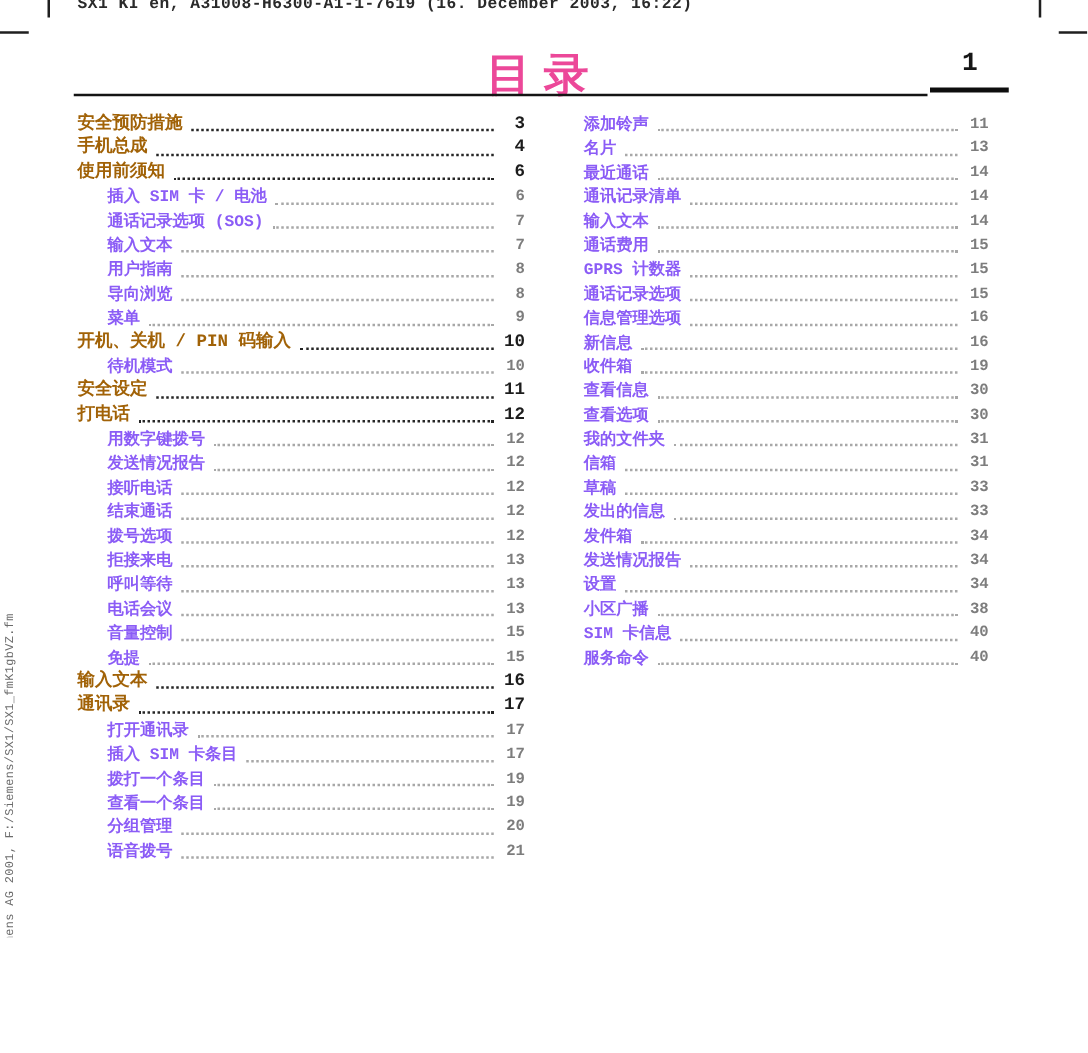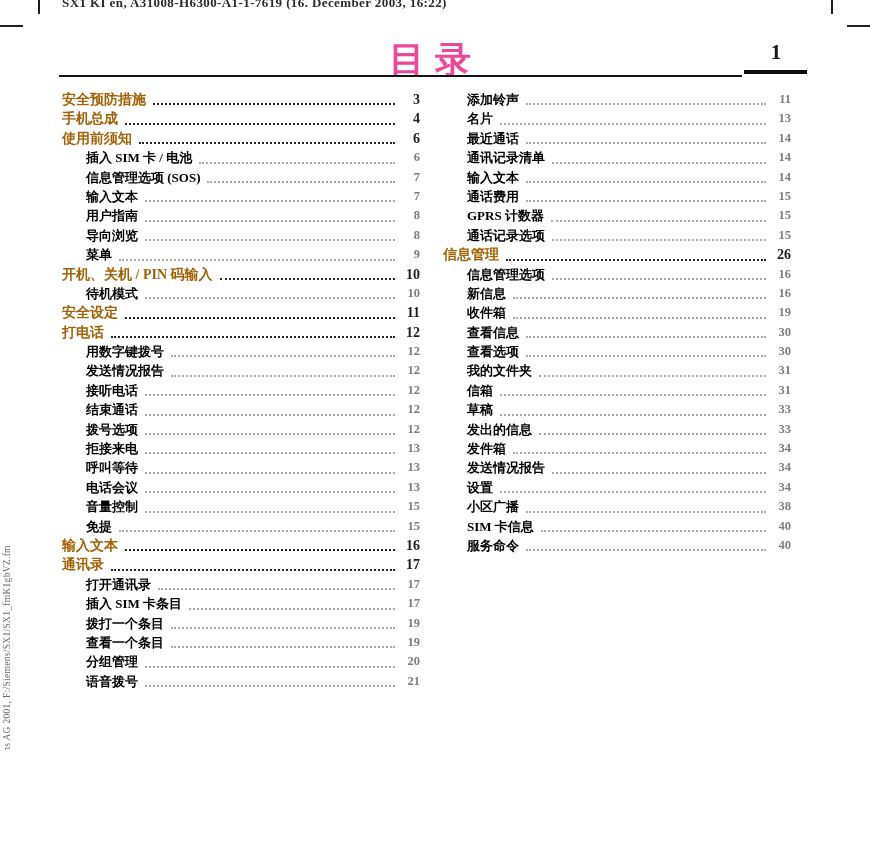--- a/index.html
+++ b/index.html
@@ -1,21 +1,21 @@
 <!DOCTYPE html>
 <html><head>
 <meta charset="utf-8">
 <style>
   html,body{margin:0;padding:0;background:#ffffff;}
   #page{
     position:relative;
     width:870px;height:750px;
     background:#ffffff;
     overflow:hidden;
-    font-family:Liberation Serif, serif;
+    font-family:Liberation Mono, monospace;
     color:#1a1a1a;
   }
   
   .mark{position:absolute;background:#1f1f1f;}
   .mark.h{height:2px;width:23px;}
   .mark.v{width:2px;height:16px;}
   .tl-v{left:38px;top:-2px;}
   .tl-h{left:0;top:25px;}
   .tr-v{left:831px;top:-2px;}
   .tr-h{left:847px;top:25px;}
@@ -68,21 +68,21 @@
     border-bottom:2px dotted #2a2a2a;
     min-width:12px;
   }
   .toc-page{flex:0 0 auto;text-align:right;min-width:20px;}
 
   .toc-row.top .toc-label{font-size:14px;font-weight:bold;color:#a16207;}
   .toc-row.top .toc-page{font-size:14px;font-weight:bold;color:#1c1c1c;}
   .toc-row.top .toc-leader{border-bottom-color:#262626;}
 
   .toc-row.sub{padding-left:24px;}
-  .toc-row.sub .toc-label{font-size:13px;font-weight:bold;color:#000000;text-align:right;}
+  .toc-row.sub .toc-label{font-size:13px;font-weight:bold;color:#8b5cf6;text-align:right;}
   .toc-row.sub .toc-page{font-size:12.5px;color:#7d7d7d;font-weight:bold;}
   .toc-row.sub .toc-leader{border-bottom:2px dotted #a8a8a8;}
 </style>
 </head>
 <body>
 
 <div id="page">
 
   <div class="mark v tl-v"></div>
   <div class="mark h tl-h"></div>
@@ -117,21 +117,21 @@
         <span class="toc-label">使用前须知</span>
         <span class="toc-leader"></span>
         <span class="toc-page">6</span>
       </div>
       <div class="toc-row sub">
         <span class="toc-label">插入 SIM 卡 / 电池</span>
         <span class="toc-leader"></span>
         <span class="toc-page">6</span>
       </div>
       <div class="toc-row sub">
-        <span class="toc-label">信息管理选项 (SOS)</span>
+        <span class="toc-label">通话记录选项 (SOS)</span>
         <span class="toc-leader"></span>
         <span class="toc-page">7</span>
       </div>
       <div class="toc-row sub">
         <span class="toc-label">输入文本</span>
         <span class="toc-leader"></span>
         <span class="toc-page">7</span>
       </div>
       <div class="toc-row sub">
         <span class="toc-label">用户指南</span>
@@ -293,25 +293,20 @@
       <div class="toc-row sub">
         <span class="toc-label">GPRS 计数器</span>
         <span class="toc-leader"></span>
         <span class="toc-page">15</span>
       </div>
       <div class="toc-row sub">
         <span class="toc-label">通话记录选项</span>
         <span class="toc-leader"></span>
         <span class="toc-page">15</span>
       </div>
-      <div class="toc-row top">
-        <span class="toc-label">信息管理</span>
-        <span class="toc-leader"></span>
-        <span class="toc-page">26</span>
-      </div>
       <div class="toc-row sub">
         <span class="toc-label">信息管理选项</span>
         <span class="toc-leader"></span>
         <span class="toc-page">16</span>
       </div>
       <div class="toc-row sub">
         <span class="toc-label">新信息</span>
         <span class="toc-leader"></span>
         <span class="toc-page">16</span>
       </div>

